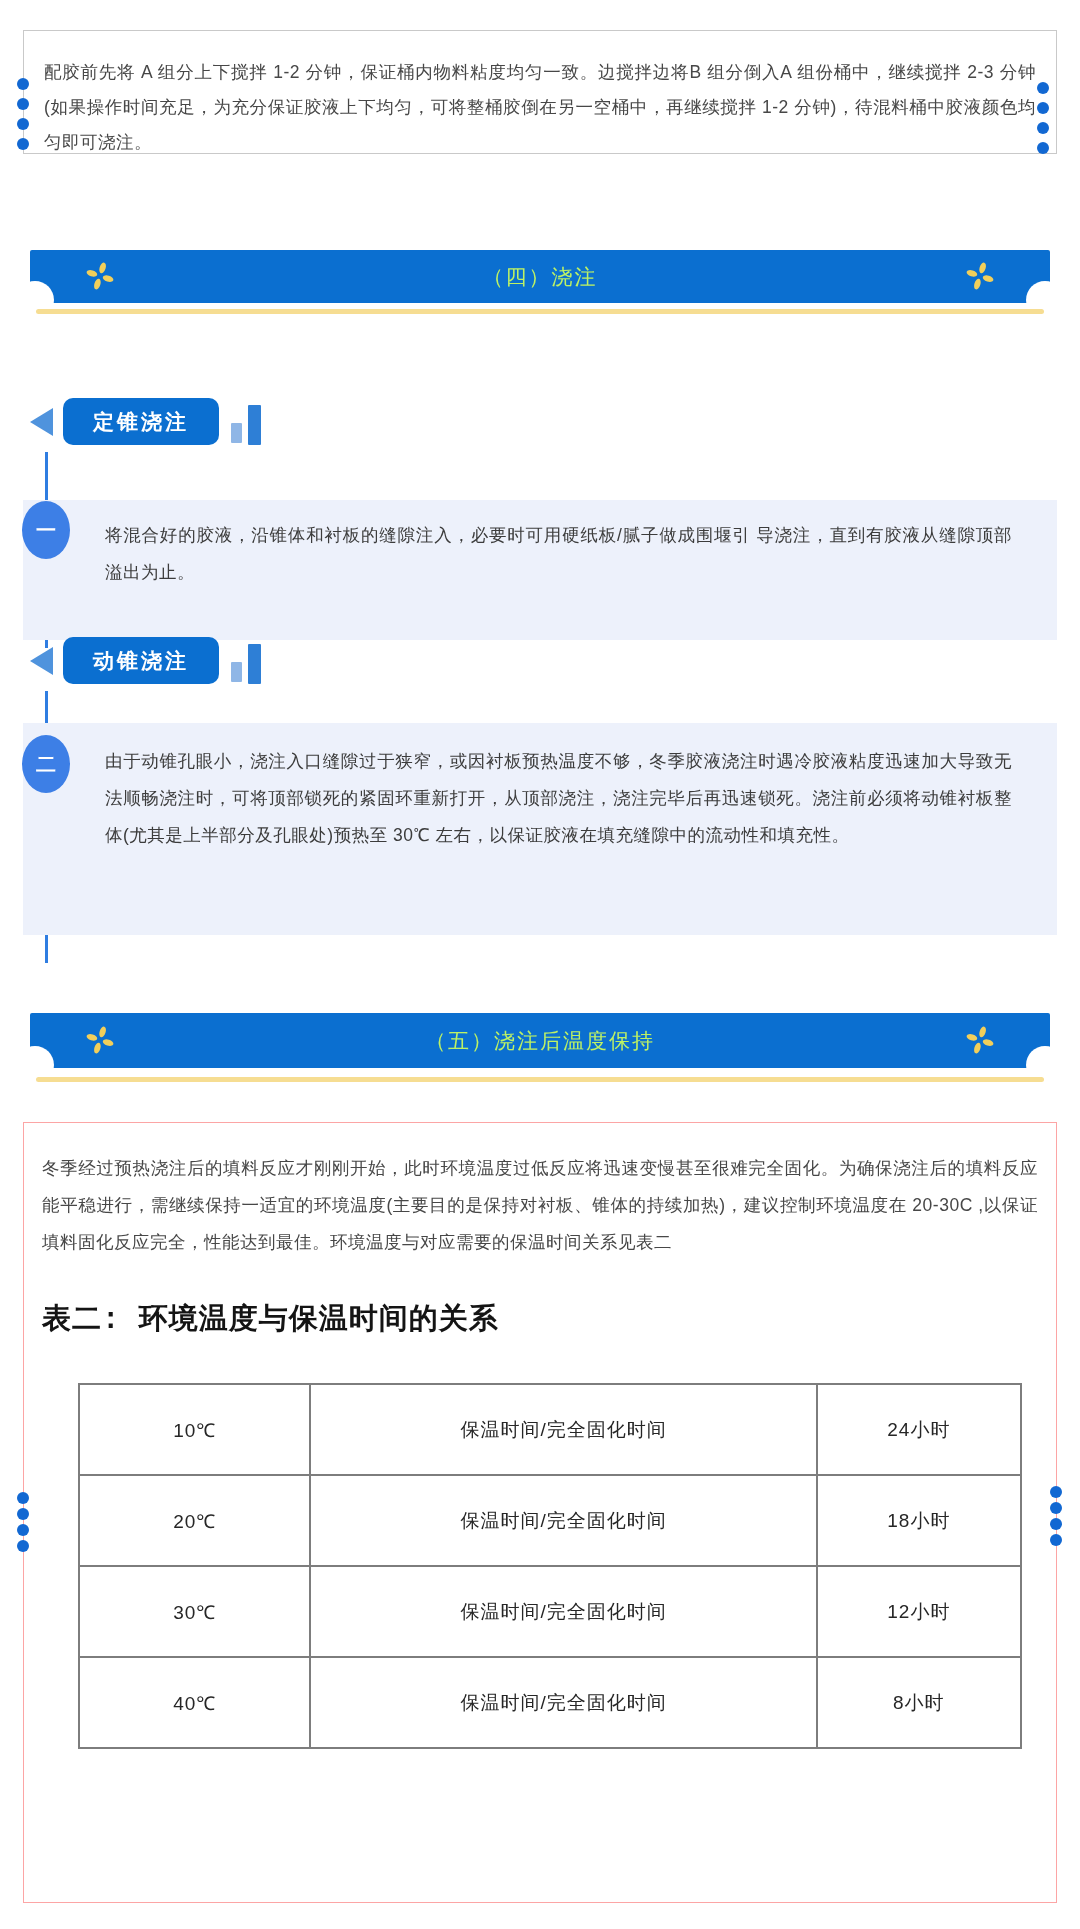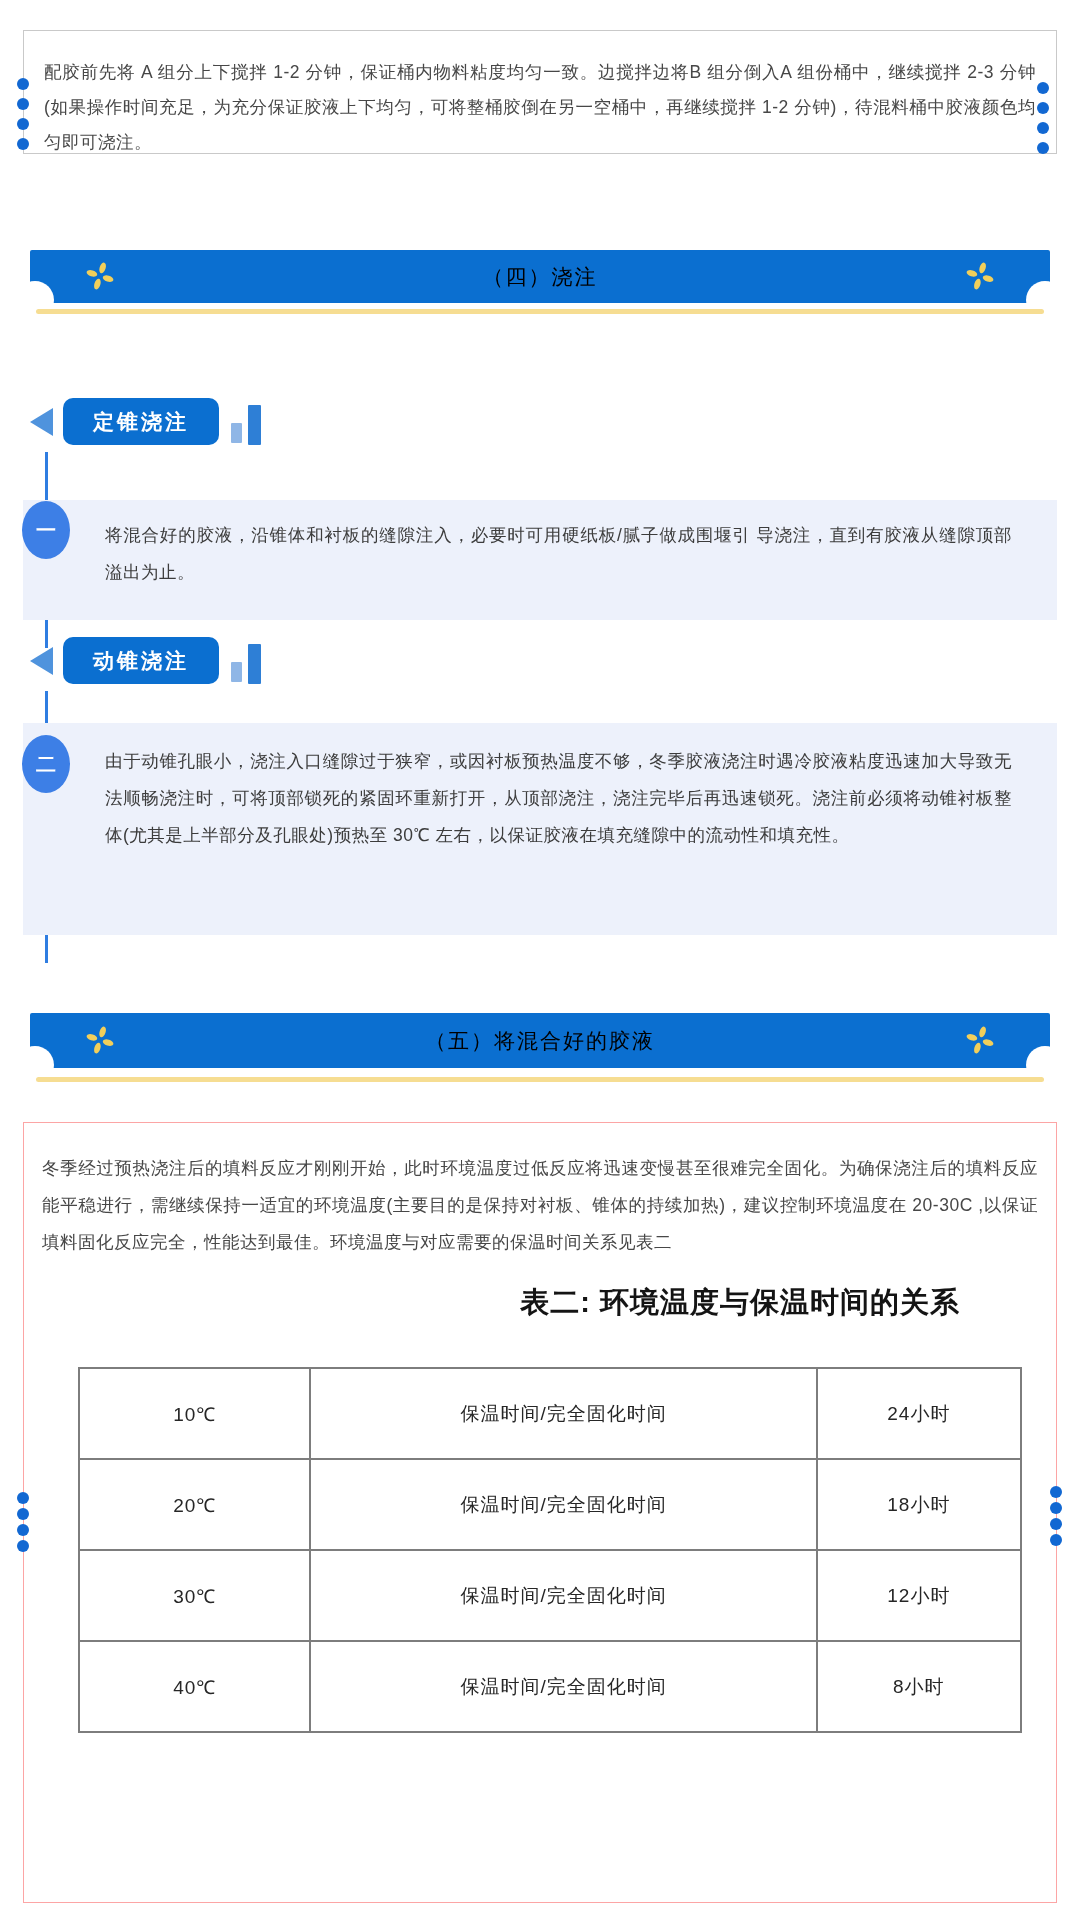--- a/index.html
+++ b/index.html
@@ -17,43 +17,43 @@
     text-align:justify; color:#474747; letter-spacing:0.5px;
   }
   .content-box {
     position:absolute; left:23px; top:1122px; width:1034px; height:781px;
     border:1px solid #fca5a5; background:#fff; padding:27px 18px 0 18px;
   }
   .content-box .para {
     font-size:17.5px; line-height:37px; text-align:justify; color:#474747; letter-spacing:0.5px;
   }
   .table-title {
-    margin-top:22px; padding-right:78px; text-align:right;
-    font-family:Liberation Sans, sans-serif; font-weight:bold;
+    margin-top:38px; padding-right:78px; text-align:left;
+    font-family:Liberation Mono, monospace; font-weight:bold;
     font-size:29px; color:#141414; letter-spacing:1px;
   }
   .cure-table {
     margin:44px 16px 0 36px; width:944px; border-collapse:collapse;
   }
   .cure-table td {
     border:2px solid #7d7d7d; height:91px; text-align:center; vertical-align:middle;
     font-size:19px; color:#262626; letter-spacing:1px;
   }
   .cure-table .c1 { width:230px; }
   .cure-table .c2 { width:503px; }
   .cure-table .c3 { width:203px; }
 
   
   .banner {
     position:absolute; left:30px; width:1020px; height:53px;
     background:#0b6fd0; border-radius:2px;
   }
   .banner-title {
     display:block; width:100%; height:100%; text-align:center; line-height:53px;
-    color:#000000; font-size:21px; letter-spacing:2px;
+    color:#bef264; font-size:21px; letter-spacing:2px;
   }
   .notch { position:absolute; width:38px; height:38px; border-radius:50%; background:#ffffff; bottom:-16px; }
   .notch.l { left:-14px; }
   .notch.r { right:-14px; }
   .sparkle { position:absolute; top:11px; width:30px; height:30px; }
   .sparkle.l { left:55px; }
   .sparkle.r { right:55px; }
   .banner-underline {
     position:absolute; left:36px; width:1008px; height:5px;
     background:#f6dd92; border-radius:3px;
@@ -140,21 +140,21 @@
   </div>
   <div class="banner-underline" style="top:309px;"></div>
 
   <div class="sub-label" style="top:398px;">
     <span class="tri"></span>
     <span class="pill">定锥浇注</span>
     <span class="bar-s"></span>
     <span class="bar-t"></span>
   </div>
   <div class="vline" style="top:452px; height:196px;"></div>
-  <div class="step-box" style="top:500px; height:120px;">
+  <div class="step-box" style="top:500px; height:140px;">
     <p>将混合好的胶液，沿锥体和衬板的缝隙注入，必要时可用硬纸板/腻子做成围堰引 导浇注，直到有胶液从缝隙顶部溢出为止。</p>
   </div>
   <div class="step-circle" style="top:501px;">
     <span>一</span>
   </div>
 
   <div class="sub-label" style="top:637px;">
     <span class="tri"></span>
     <span class="pill">动锥浇注</span>
     <span class="bar-s"></span>
@@ -172,21 +172,21 @@
     <span class="sparkle l" style="top:12px;">
       <svg width="30" height="30" viewBox="0 0 30 30">
           <g fill="#f2cf5b" transform="rotate(18 15 15)">
             <ellipse cx="15" cy="6.5" rx="3" ry="5.5"></ellipse>
             <ellipse cx="23.5" cy="15" rx="5.5" ry="3"></ellipse>
             <ellipse cx="15" cy="23.5" rx="3" ry="5.5"></ellipse>
             <ellipse cx="6.5" cy="15" rx="5.5" ry="3"></ellipse>
           </g>
         </svg>
     </span>
-    <span class="banner-title" style="line-height:55px;">（五）将混合好的胶液</span>
+    <span class="banner-title" style="line-height:55px;">（五）浇注后温度保持</span>
     <span class="sparkle r" style="top:12px;">
       <svg width="30" height="30" viewBox="0 0 30 30">
           <g fill="#f2cf5b" transform="rotate(18 15 15)">
             <ellipse cx="15" cy="6.5" rx="3" ry="5.5"></ellipse>
             <ellipse cx="23.5" cy="15" rx="5.5" ry="3"></ellipse>
             <ellipse cx="15" cy="23.5" rx="3" ry="5.5"></ellipse>
             <ellipse cx="6.5" cy="15" rx="5.5" ry="3"></ellipse>
           </g>
         </svg>
     </span>

